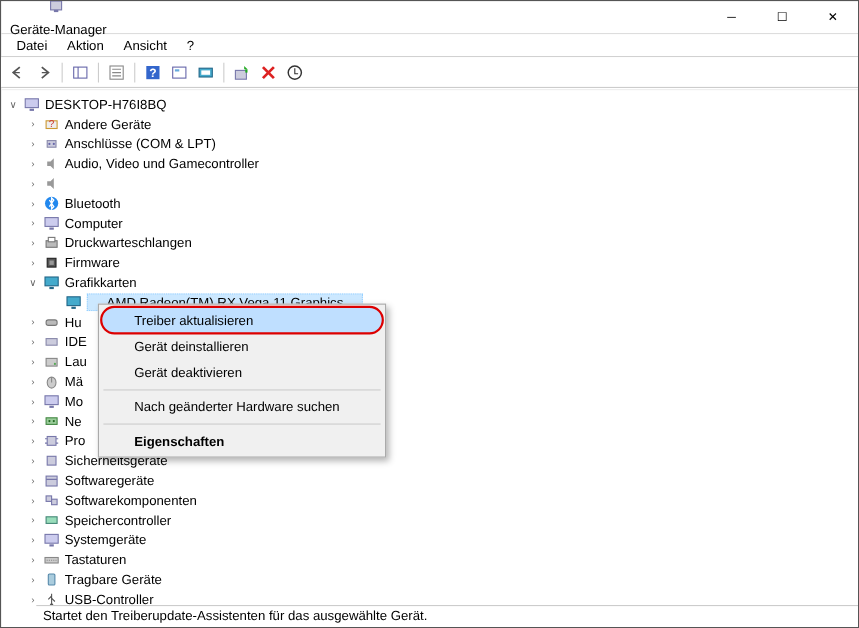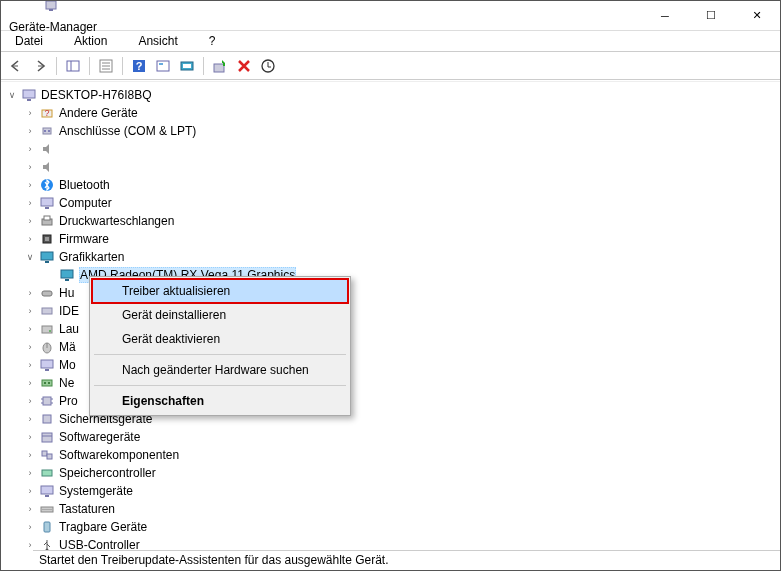--- a/index.html
+++ b/index.html
@@ -28,21 +28,21 @@
     width: 46px; height: 30px;
     display: flex; align-items: center; justify-content: center;
     font-family: "Segoe UI Symbol", sans-serif;
     font-size: 11px;
   }
   
   .menubar {
     height: 21px;
     display: flex;
     align-items: center;
-    gap: 15px;
+    gap: 2px;
     padding: 0 6px;
     border-bottom: 1px solid #ccc;
   }
   .menuitem { padding: 2px 8px; }
   
   .toolbar {
     height: 28px;
     display: flex;
     align-items: center;
     gap: 2px;
@@ -81,37 +81,38 @@
     font-size: 9px; color: #666;
     margin-right: 2px;
   }
   .devicon {
     width: 16px; height: 16px;
     display: inline-flex; align-items: center; justify-content: center;
     margin-right: 4px;
     font-size: 12px;
   }
   .label { }
-  .selected { background: #CCE8FF; border: 1px dotted #99d1ff; padding: 0 0; text-align: center; }
+  .selected { background: #CCE8FF; border: 1px dotted #99d1ff; padding: 0 17px; text-align: center; }
   
   .lvl0 { padding-left: 2px; }
   .lvl1 { padding-left: 20px; }
   .lvl2 { padding-left: 40px; }
   
   .ctxmenu {
     position: absolute;
     background: #f0f0f0;
     border: 1px solid #aaa;
     box-shadow: 3px 3px 6px rgba(0,0,0,0.3);
     padding: 2px;
     font-size: 12px;
   }
   .ctxitem {
     padding: 5px 28px 5px 30px;
     white-space: nowrap;
+    border-radius: 12px;
   }
   .ctxitem.highlight {
     background: #BFDFFF;
     outline: 2px solid #d00;
     outline-offset: -1px;
   }
   .ctxsep { height: 1px; background: #ccc; margin: 3px 2px; }
   .ctxitem.bold { font-weight: bold; }
   
   .statusbar {
@@ -257,20 +258,21 @@
         </span>
         <span class="label">Anschlüsse (COM &amp; LPT)</span>
       </div>
     <div class="node lvl1">
         <span class="exp">›</span>
         <span class="devicon">
           <svg width="14" height="14">
             <path d="M3 5 L6 5 L9 2 L9 12 L6 9 L3 9 Z" fill="#999"></path>
           </svg>
         </span>
+        <span class="label">Audio, Video und Gamecontroller</span>
       </div>
     <div class="node lvl1">
         <span class="exp">›</span>
         <span class="devicon">
           <svg width="14" height="14">
             <path d="M3 5 L6 5 L9 2 L9 12 L6 9 L3 9 Z" fill="#999"></path>
           </svg>
         </span>
       </div>
     <div class="node lvl1">

